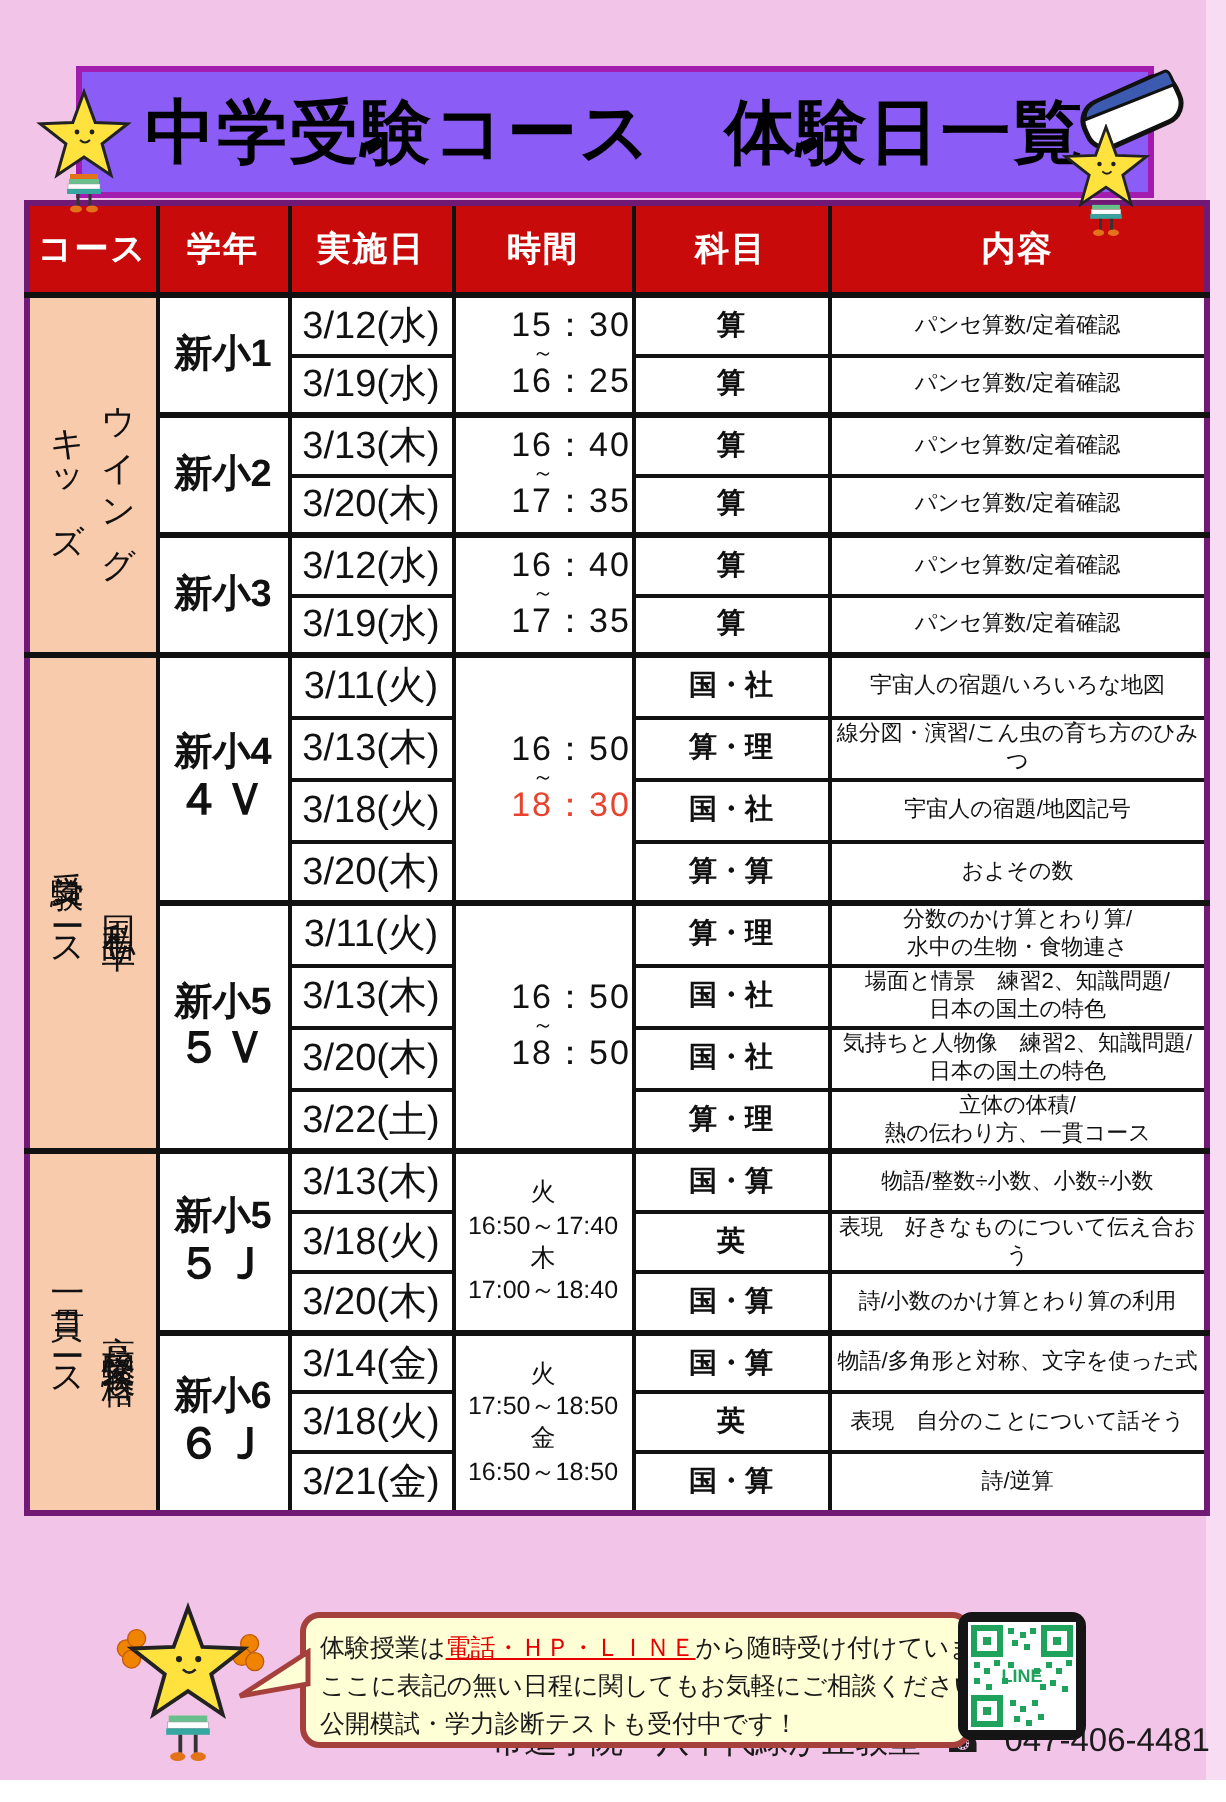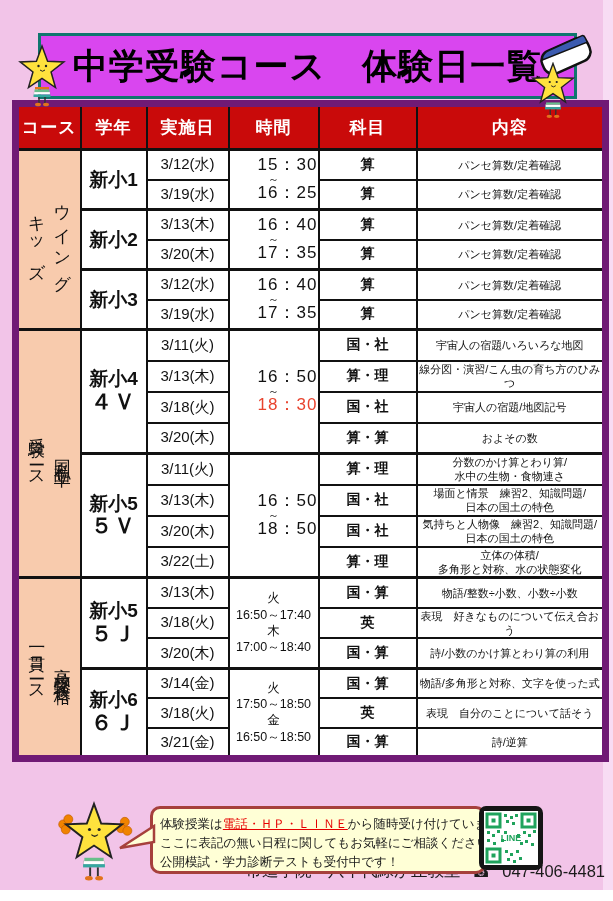--- a/index.html
+++ b/index.html
@@ -3,38 +3,38 @@
 <meta charset="utf-8">
 <style>
   html,body{margin:0;padding:0;}
   body{font-family:"Liberation Sans","DejaVu Sans",sans-serif;}
   .page{position:relative;width:613px;height:901px;background:#F2C4E8;overflow:hidden;}
   .right-strip{position:absolute;top:0;right:0;width:10px;height:100%;background:#F8DCF4;}
   .bottom-strip{position:absolute;left:0;bottom:0;width:100%;height:11px;background:#FFFFFF;}
 
   .month-badge{position:absolute;left:5px;top:3px;width:76px;height:31px;background:#C90A0A;
     color:#fff;font-weight:bold;font-size:22px;display:flex;align-items:center;justify-content:center;}
-  .title-box{position:absolute;left:38px;top:33px;width:533px;height:60px;background:#d946ef;
-    border:3px solid #0f766e;display:flex;align-items:center;justify-content:center;}
+  .title-box{position:absolute;left:38px;top:33px;width:533px;height:60px;background:#8b5cf6;
+    border:3px solid #a21caf;display:flex;align-items:center;justify-content:center;}
   .title-box .t{font-size:35px;font-weight:bold;color:#000;letter-spacing:1px;white-space:nowrap;}
 
   table.sched{position:absolute;left:12px;top:100px;width:590px;border-collapse:collapse;table-layout:fixed;
-    background:#fff;border:7px solid #701a75;}
+    background:#fff;border:3px solid #701a75;}
   .sched td,.sched th{border:2px solid #111;padding:0;text-align:center;vertical-align:middle;overflow:hidden;}
   .sched tr.hdr-row{height:46px;}
   .sched tr.row-a{height:30px;}
   .sched tr.row-b{height:31px;}
   .sched tr.group-start td{border-top-width:3px;}
   .sched th{background:#C90A0A;color:#fff;font-size:17px;font-weight:bold;letter-spacing:1px;}
   td.course{background:#F8CBAD;writing-mode:vertical-rl;white-space:pre-line;
     font-size:17px;letter-spacing:4px;line-height:1.5;color:#111;}
   td.grade{font-weight:bold;color:#111;text-align:center;}
   td.grade .g1{font-size:19px;line-height:1.15;}
   td.grade .g2{font-size:22px;line-height:1.1;letter-spacing:1px;}
-  td.date{font-size:15px;color:#111;}
+  td.date{font-size:19px;color:#111;}
   td.time{color:#111;}
   td.time .ts{font-size:17px;letter-spacing:1px;line-height:1.2;padding-left:28px;}
   td.time .tl{font-size:11px;line-height:0.7;}
   td.time .red{color:#E8432E;}
   td.time.small div{font-size:12.5px;line-height:1.3;}
   td.subject{font-size:14px;font-weight:bold;color:#111;}
   td.content{font-size:11px;line-height:1.3;white-space:pre-line;color:#111;}
 
   .mascot{position:absolute;z-index:5;}
 
@@ -229,21 +229,21 @@
     <tr class="row-b">
       <td class="date">3/20(木)</td>
       <td class="subject">国・社</td>
       <td class="content">気持ちと人物像　練習2、知識問題/
 日本の国土の特色</td>
     </tr>
     <tr class="row-b">
       <td class="date">3/22(土)</td>
       <td class="subject">算・理</td>
       <td class="content">立体の体積/
-多角形と対称、水の状態変化</td>
+熱の伝わり方、一貫コース</td>
     </tr>
 
     <tr class="row-a group-start">
       <td class="course" rowspan="6">高校受験合格
 一貫コース</td>
       <td class="grade" rowspan="3">
         <div class="g1">新小5</div>
         <div class="g2">５Ｊ</div>
       </td>
       <td class="date">3/13(木)</td>

